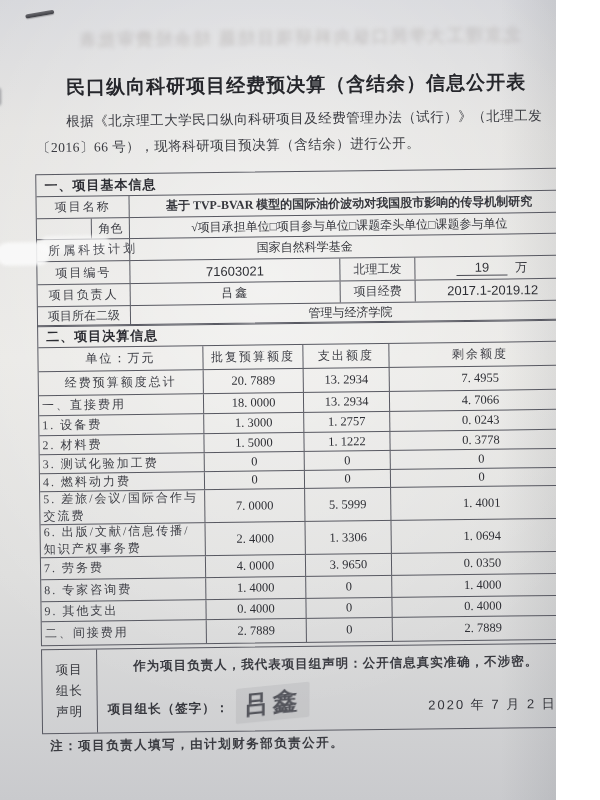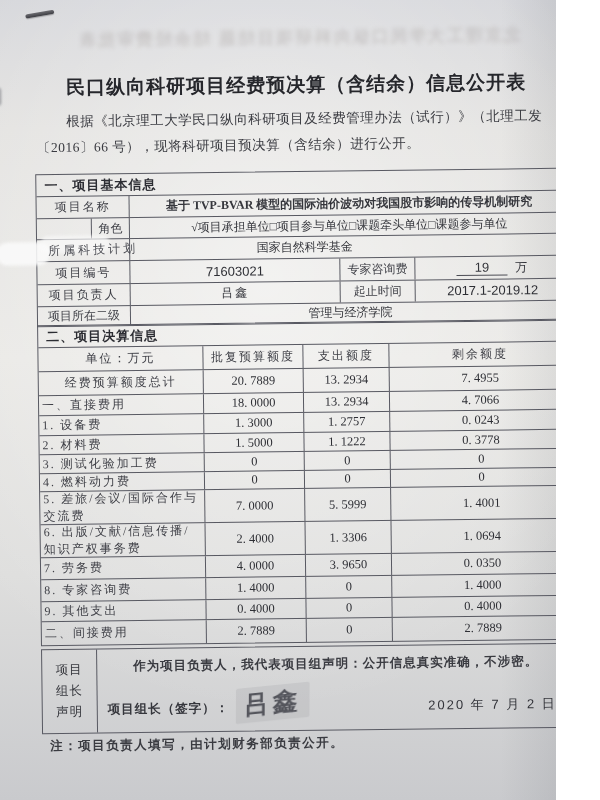--- a/index.html
+++ b/index.html
@@ -174,30 +174,30 @@
         <div class="c aw-label">
           <span class="prog-label">所属科技计划</span>
         </div>
         <div class="c aw-wide">
           <span class="prog-val">国家自然科学基金</span>
         </div>
       </div>
       <div class="r" style="height:23px;">
         <div class="c lbl aw-label">项目编号</div>
         <div class="c num sans aw-val">71603021</div>
-        <div class="c lbl aw-l2" style="letter-spacing:0;">专家咨询费</div>
+        <div class="c lbl aw-l2" style="letter-spacing:0;">北理工发</div>
         <div class="c aw-v2">
           <span class="underlined">19</span>
           <span class="fee-unit">万</span>
         </div>
       </div>
       <div class="r" style="height:22px;">
         <div class="c lbl aw-label">项目负责人</div>
         <div class="c aw-val" style="letter-spacing:2px;">吕鑫</div>
-        <div class="c lbl aw-l2" style="letter-spacing:0;">起止时间</div>
+        <div class="c lbl aw-l2" style="letter-spacing:0;">项目经费</div>
         <div class="c num sans aw-v2">2017.1-2019.12</div>
       </div>
       <div class="r" style="height:20px;">
         <div class="c lbl aw-label" style="letter-spacing:0;">项目所在二级</div>
         <div class="c aw-wide">管理与经济学院</div>
       </div>
     </div>
 
     <div class="whiteout wo1"></div>
     <div class="whiteout wo2"></div>

